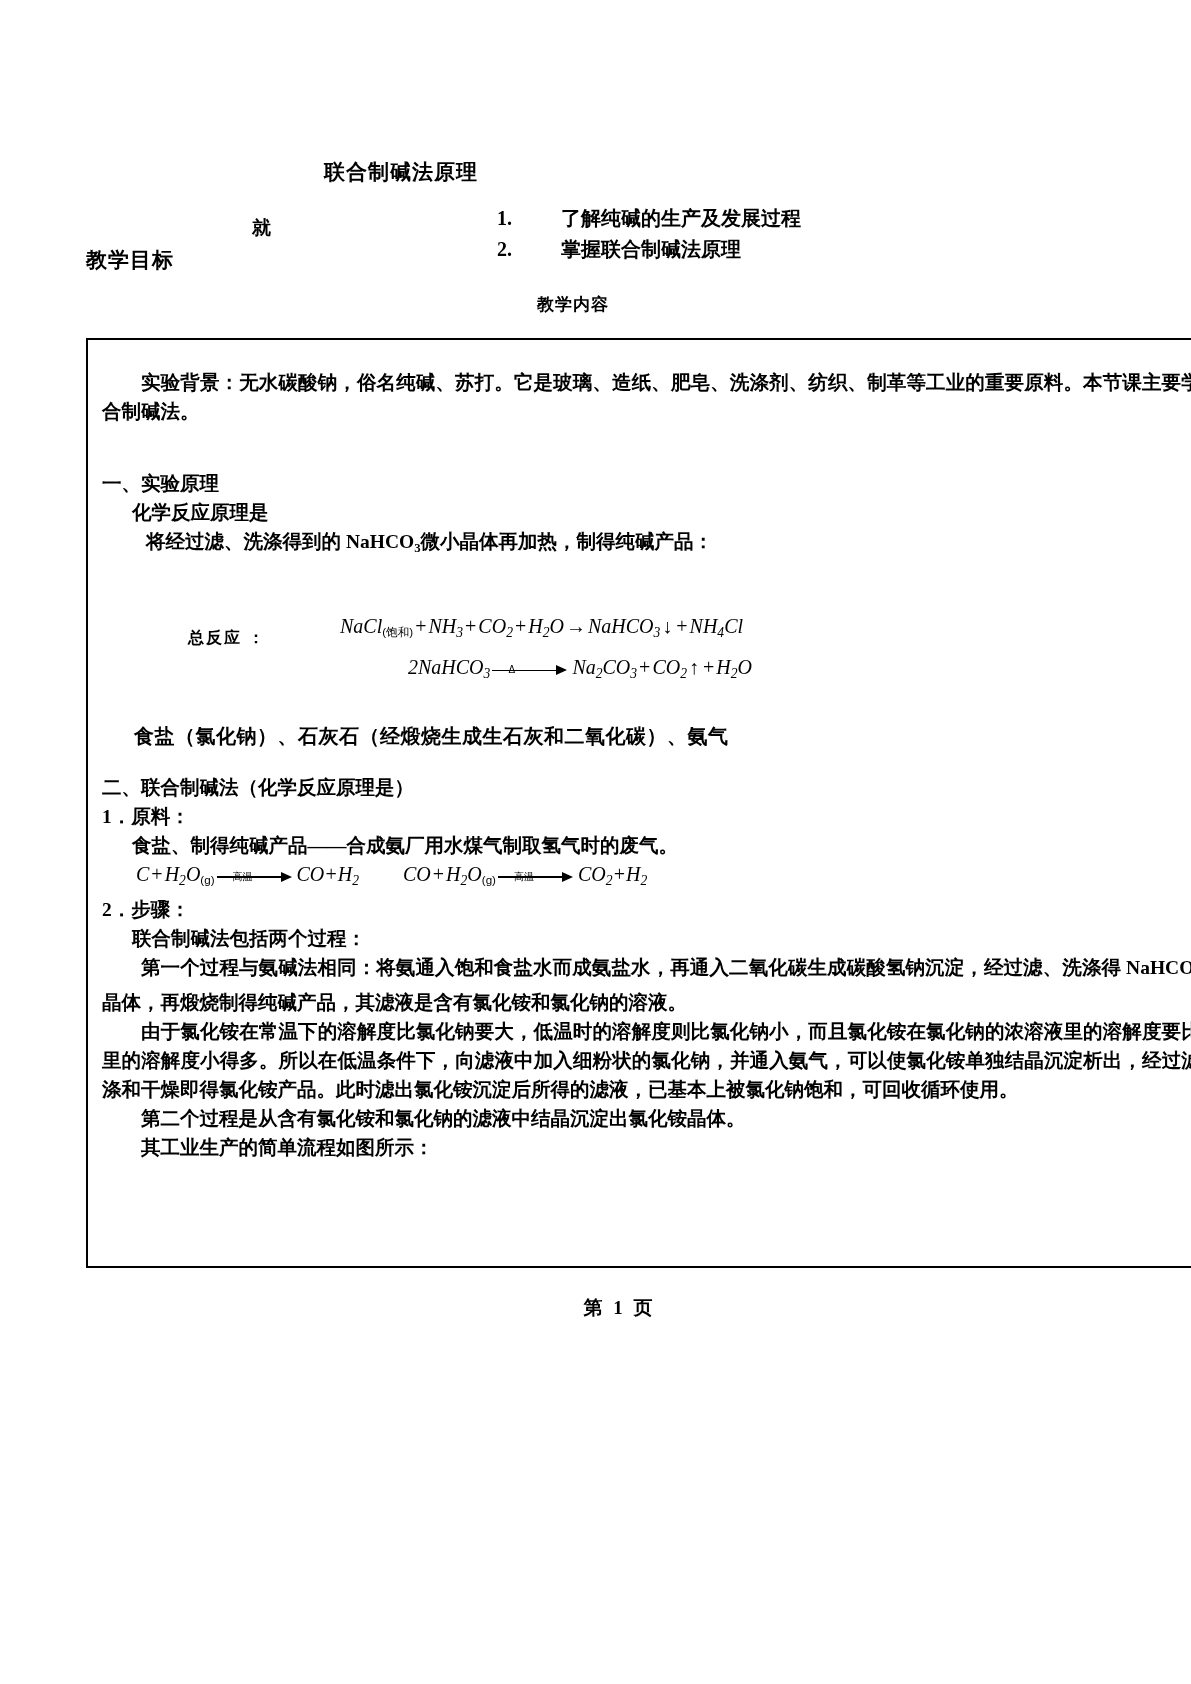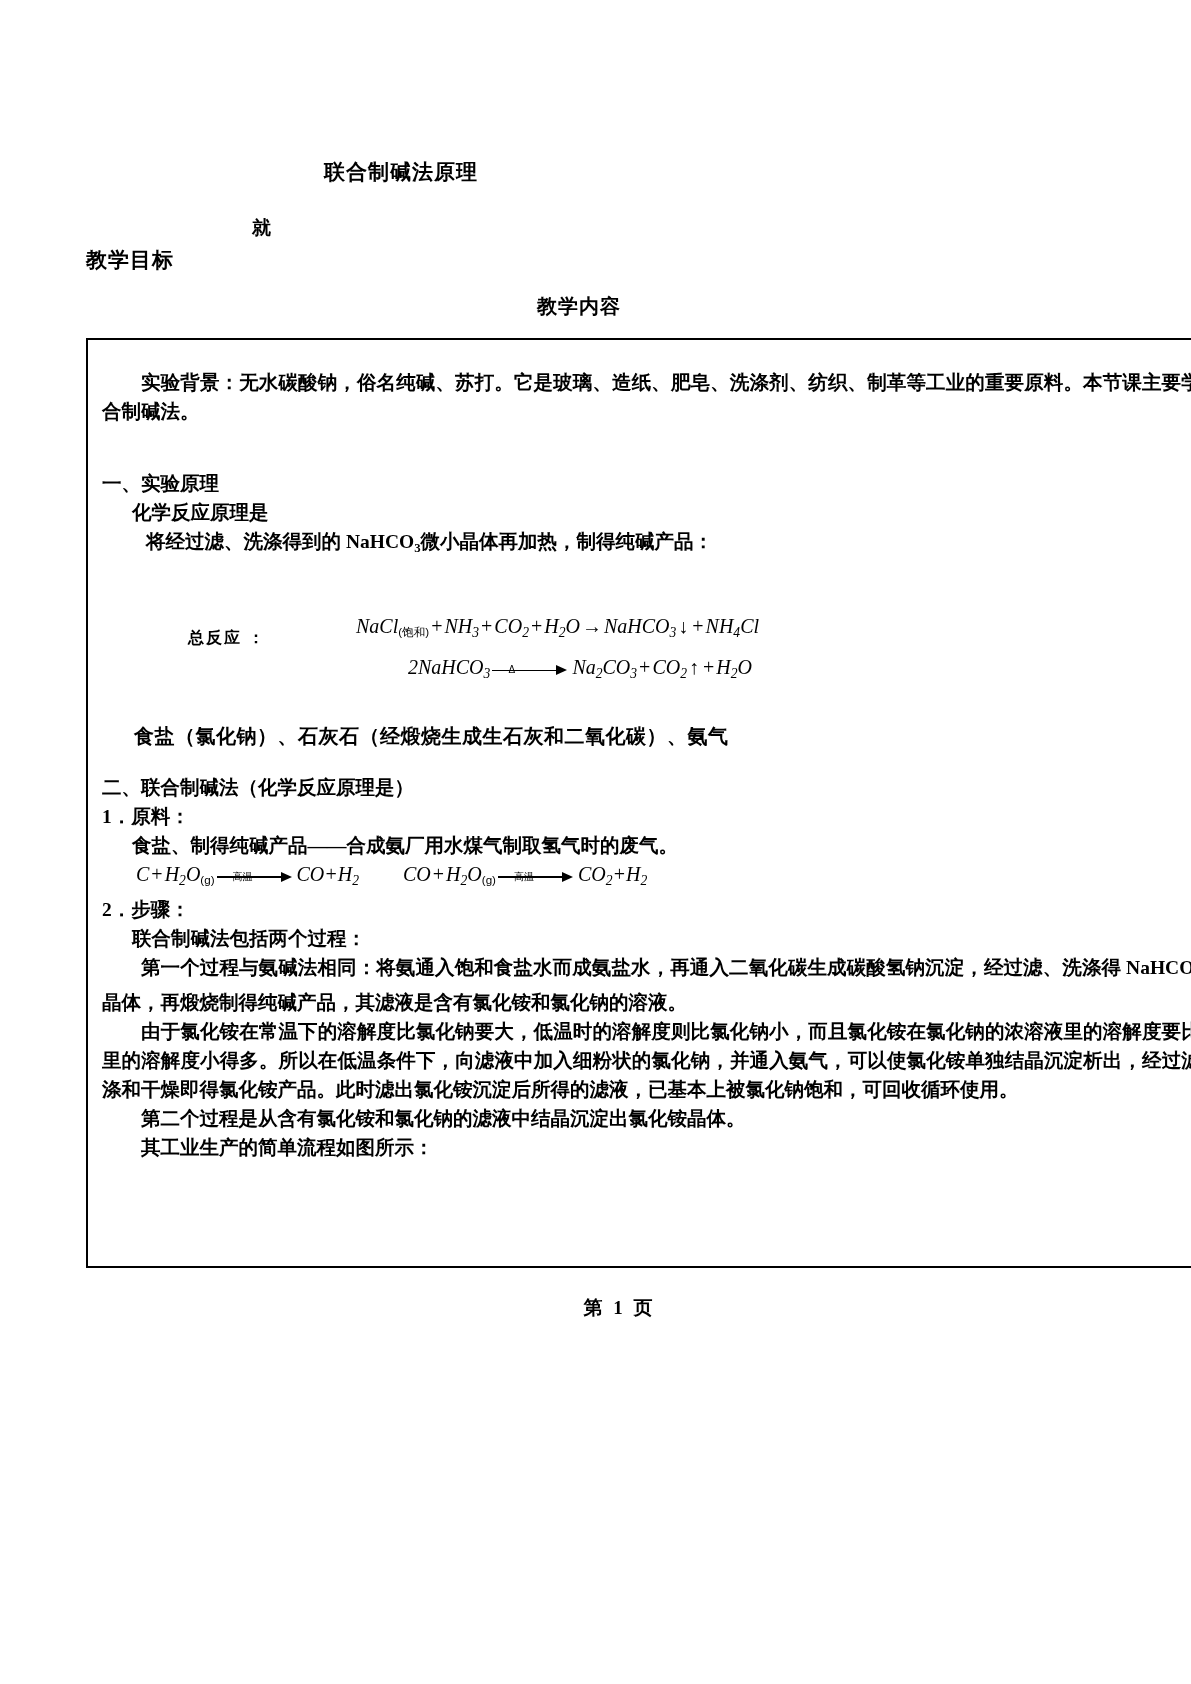--- a/index.html
+++ b/index.html
@@ -67,21 +67,21 @@
     white-space: nowrap;
   }
   .goal-list .num {
     display: inline-block;
     width: 64px;
   }
   .content-heading {
     position: absolute;
     left: 513px;
     top: 293px;
-    font-size: 20px;
+    font-size: 17px;
     font-weight: bold;
     letter-spacing: 1px;
   }
 
   
   .main-box {
     position: absolute;
     left: 62px;
     top: 338px;
     width: 1170px;
@@ -128,21 +128,21 @@
     vertical-align: -0.3em;
     font-family: "Liberation Sans", sans-serif;
   }
   .math .op {
     font-style: normal;
     padding: 0 2px;
   }
 
   .eq-row-1 {
     position: absolute;
-    left: 268px;
+    left: 252px;
     top: 272px;
     white-space: nowrap;
   }
   .eq-row-2 {
     position: absolute;
     left: 320px;
     top: 313px;
     white-space: nowrap;
   }
   .eq-total-label {
@@ -226,20 +226,28 @@
 
 <div class="page">
 
   <div class="header">
     <div class="doc-title">联合制碱法原理</div>
   </div>
 
   <div class="goal-jiu">就</div>
   <div class="goal-label">教学目标</div>
 
+  <div class="goal-list">
+    <span class="row">
+      <span class="num">1.</span><span>了解纯碱的生产及发展过程</span>
+    </span>
+    <span class="row">
+      <span class="num">2.</span><span>掌握联合制碱法原理</span>
+    </span>
+  </div>
 
   <div class="content-heading">教学内容</div>
 
   <div class="main-box">
 
     <p class="indent2 para-justify">实验背景：无水碳酸钠，俗名纯碱、苏打。它是玻璃、造纸、肥皂、洗涤剂、纺织、制革等工业的重要原料。本节课主要学习联合制碱法。</p>
 
     <div class="blank-line"></div>
     <div class="small-gap"></div>
 

